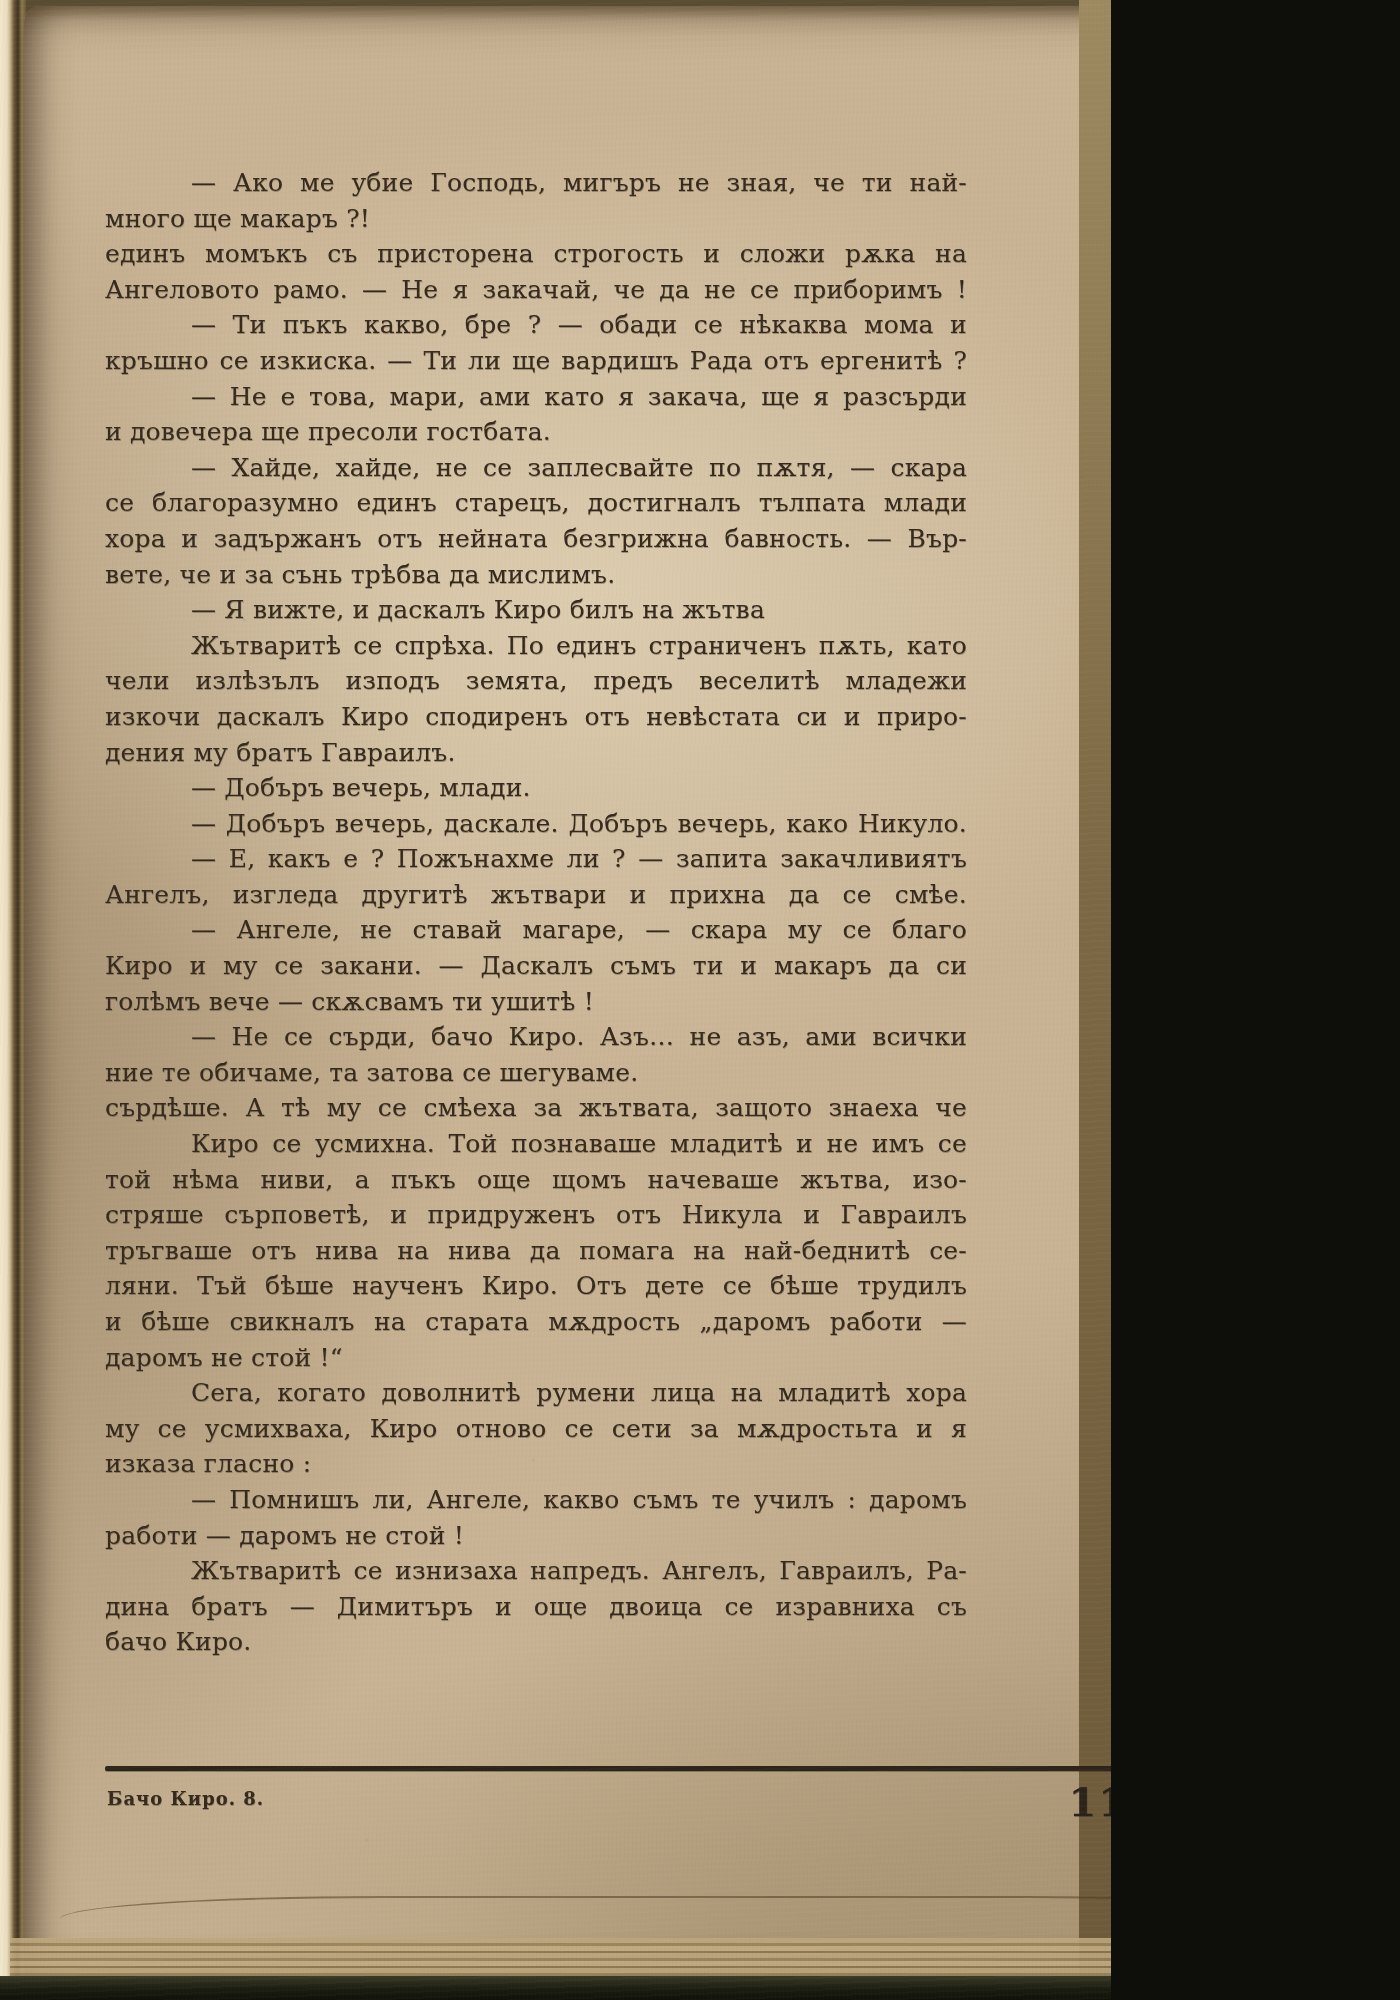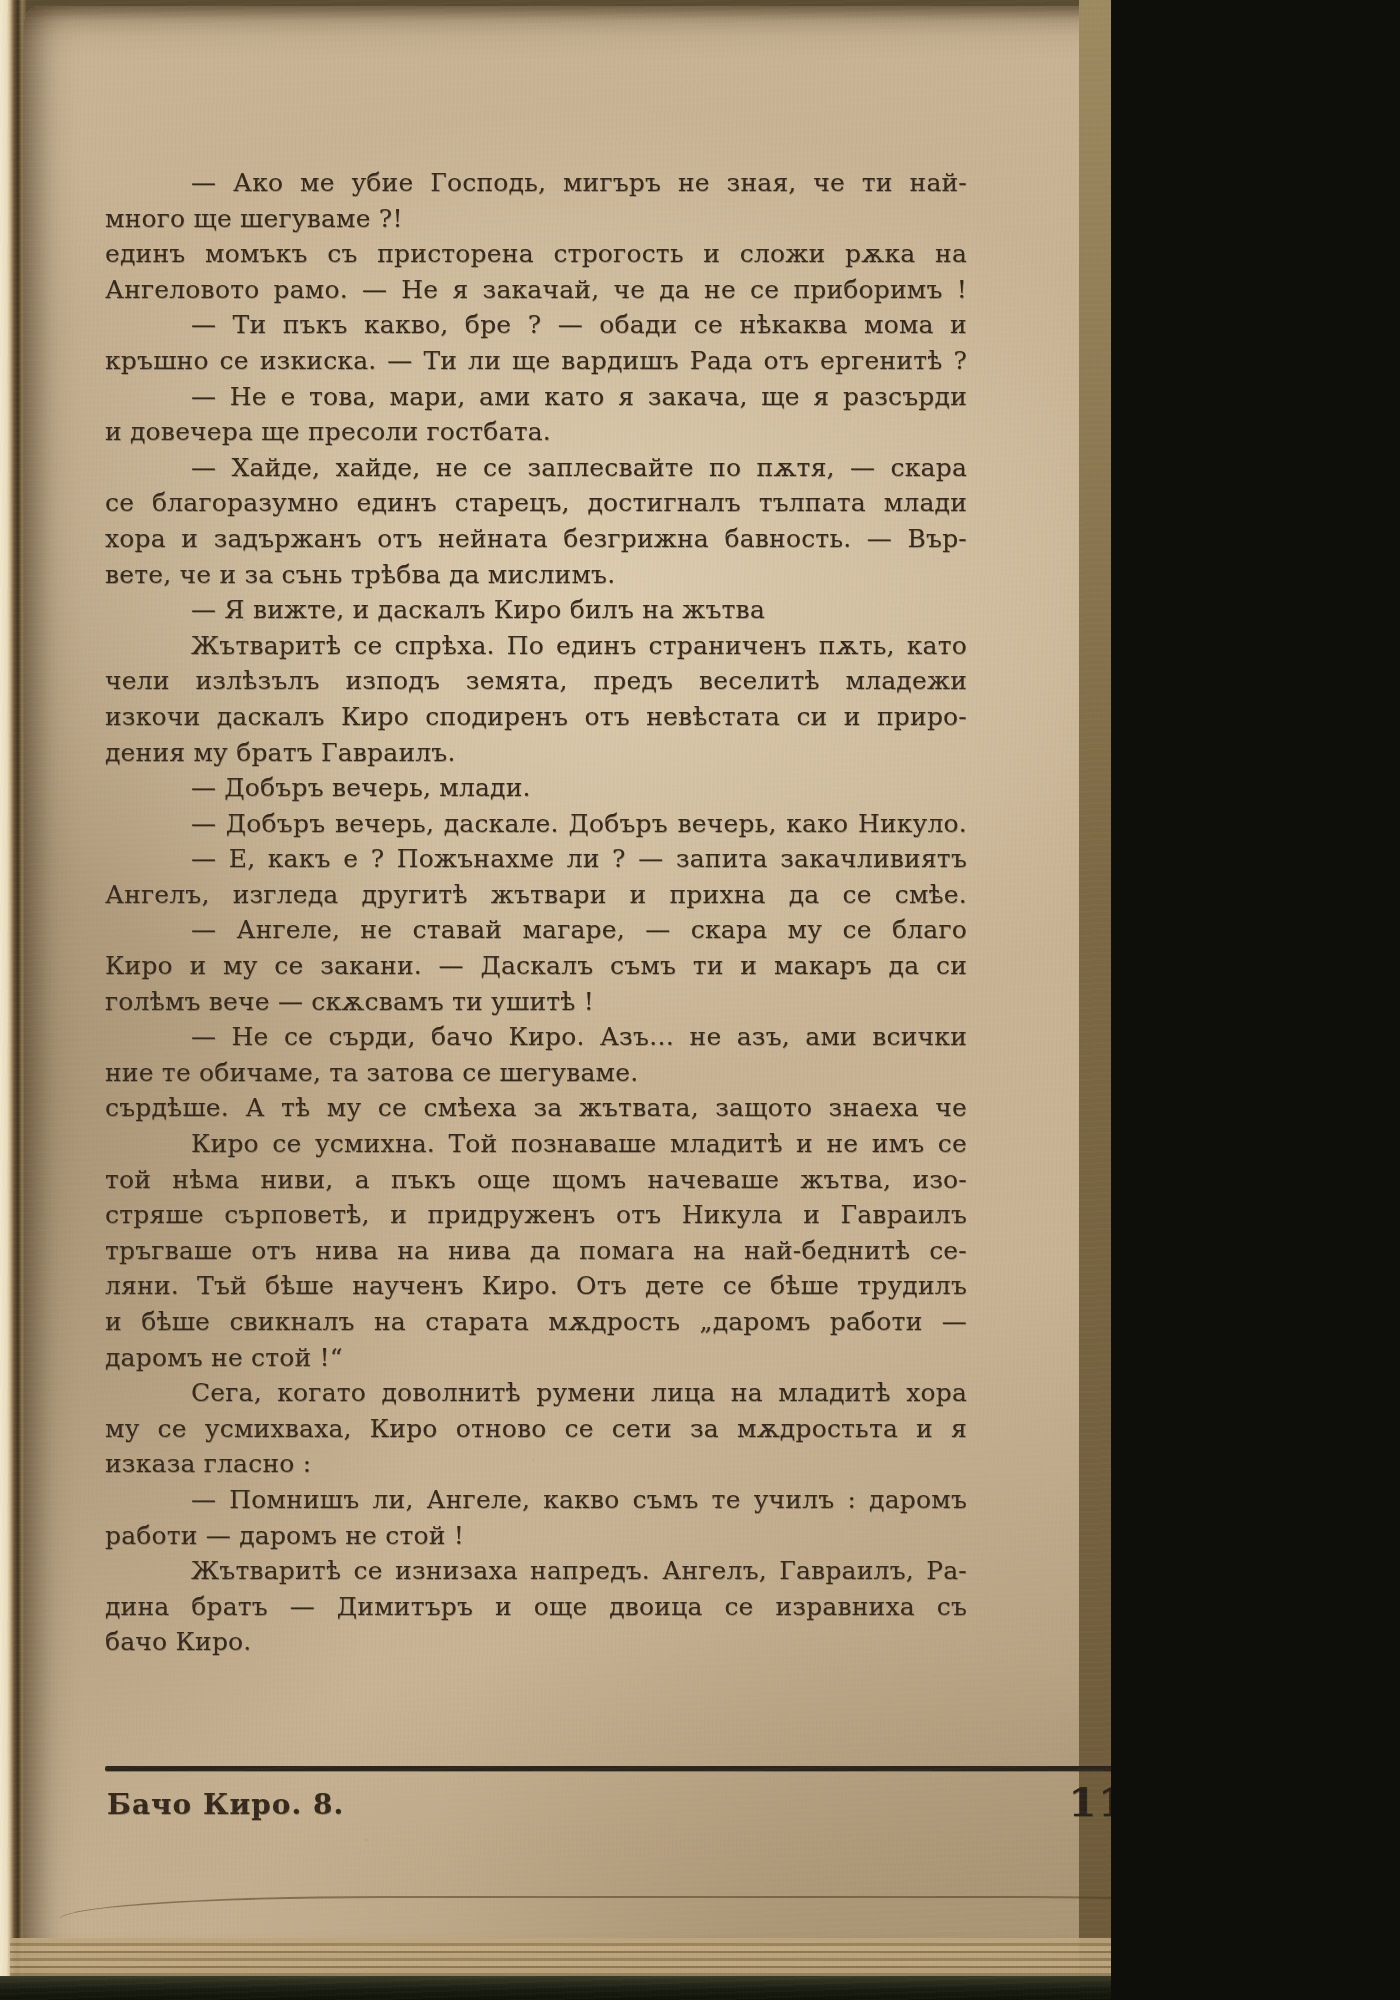--- a/index.html
+++ b/index.html
@@ -82,21 +82,21 @@
   .line.nojust{text-align-last:left;}
   .line.indent{text-indent:86px;}
   
   .footer-rule{
     position:absolute;left:105px;top:1766px;width:1054px;height:5px;
     background:var(--rule);border-radius:2px;
     box-shadow:0 1px 0 rgba(60,45,25,.4);
   }
   .footer-left{
     position:absolute;left:107px;top:1788px;
-    color:var(--ink);font-size:28px;font-weight:700;letter-spacing:1px;
+    color:var(--ink);font-size:18px;font-weight:700;letter-spacing:1px;
     text-shadow:.4px .5px 0 rgba(52,41,28,.35);
   }
   .page-number{
     position:absolute;left:1058px;top:1778px;width:100px;text-align:right;
     color:#2a231b;font-size:40px;font-weight:700;letter-spacing:2px;
     text-shadow:.4px .5px 0 rgba(42,35,27,.4);
   }
   
   .grain{
     position:absolute;inset:0;pointer-events:none;opacity:.55;
@@ -121,21 +121,21 @@
     <div class="right-wear"></div>
   </div>
 
   <div class="right-under"></div>
   <div class="bottom-crease"></div>
   <div class="page-stack"></div>
   <div class="bottom-dark"></div>
 
   <div class="text-block">
       <div class="line indent">— Ако ме убие Господь, мигъръ не зная, че ти най-</div>
-      <div class="line nojust">много ще шегуваме ?!</div>
+      <div class="line nojust">много ще макаръ ?!</div>
       <div class="line">единъ момъкъ съ присторена строгость и сложи рѫка на</div>
       <div class="line">Ангеловото рамо. — Не я закачай, че да не се приборимъ !</div>
       <div class="line indent">— Ти пъкъ какво, бре ? — обади се нѣкаква мома и</div>
       <div class="line">кръшно се изкиска. — Ти ли ще вардишъ Рада отъ ергенитѣ ?</div>
       <div class="line indent">— Не е това, мари, ами като я закача, ще я разсърди</div>
       <div class="line nojust">и довечера ще пресоли гостбата.</div>
       <div class="line indent">— Хайде, хайде, не се заплесвайте по пѫтя, — скара</div>
       <div class="line">се благоразумно единъ старецъ, достигналъ тълпата млади</div>
       <div class="line">хора и задържанъ отъ нейната безгрижна бавность. — Вър-</div>
       <div class="line nojust">вете, че и за сънь трѣбва да мислимъ.</div>

